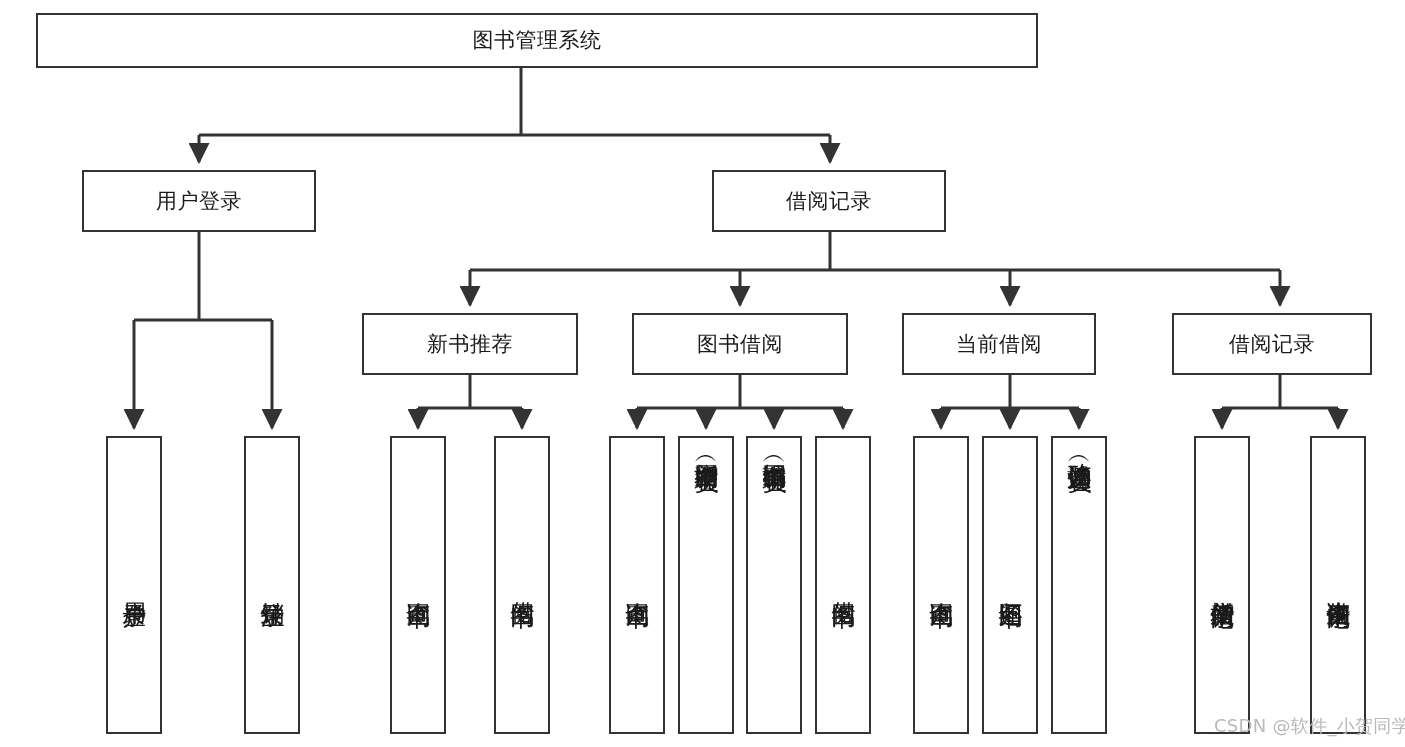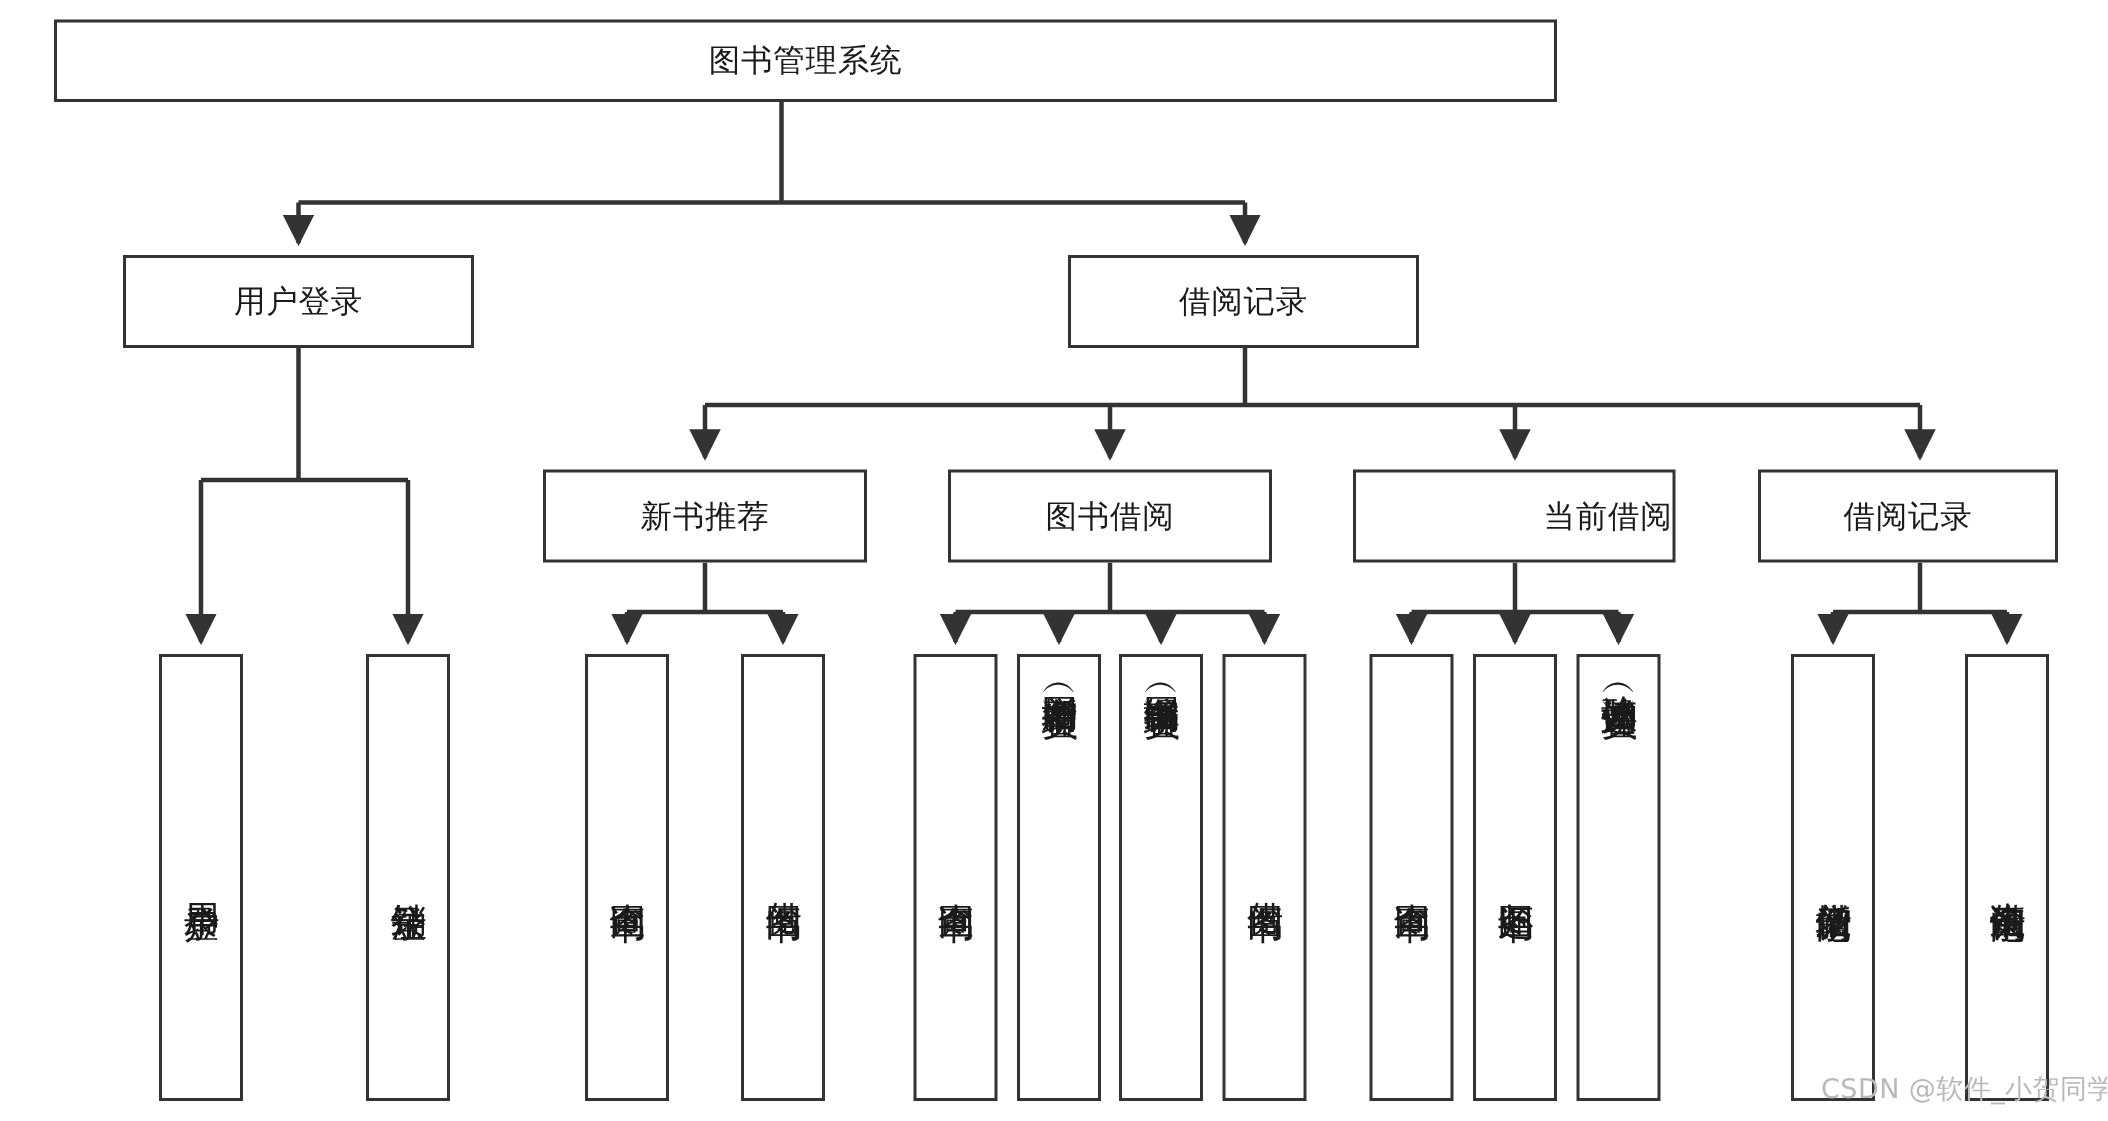--- a/index.html
+++ b/index.html
@@ -137,21 +137,21 @@
   <div class="node h" style="left:712px; top:170px; width:234px; height:62px;">
     <span class="label">借阅记录</span>
   </div>
 
   <div class="node h" style="left:362px; top:313px; width:216px; height:62px;">
     <span class="label">新书推荐</span>
   </div>
   <div class="node h" style="left:632px; top:313px; width:216px; height:62px;">
     <span class="label">图书借阅</span>
   </div>
-  <div class="node h" style="left:902px; top:313px; width:215px; height:62px;justify-content:flex-end;">
+  <div class="node h" style="left:902px; top:313px; width:194px; height:62px;">
     <span class="label">当前借阅</span>
   </div>
   <div class="node h" style="left:1172px; top:313px; width:200px; height:62px;">
     <span class="label">借阅记录</span>
   </div>
 
   <div class="node v mid" style="left:106px; top:436px; width:56px; height:298px;">
     <span class="label">用户登录</span>
   </div>
   <div class="node v mid" style="left:244px; top:436px; width:56px; height:298px;">

